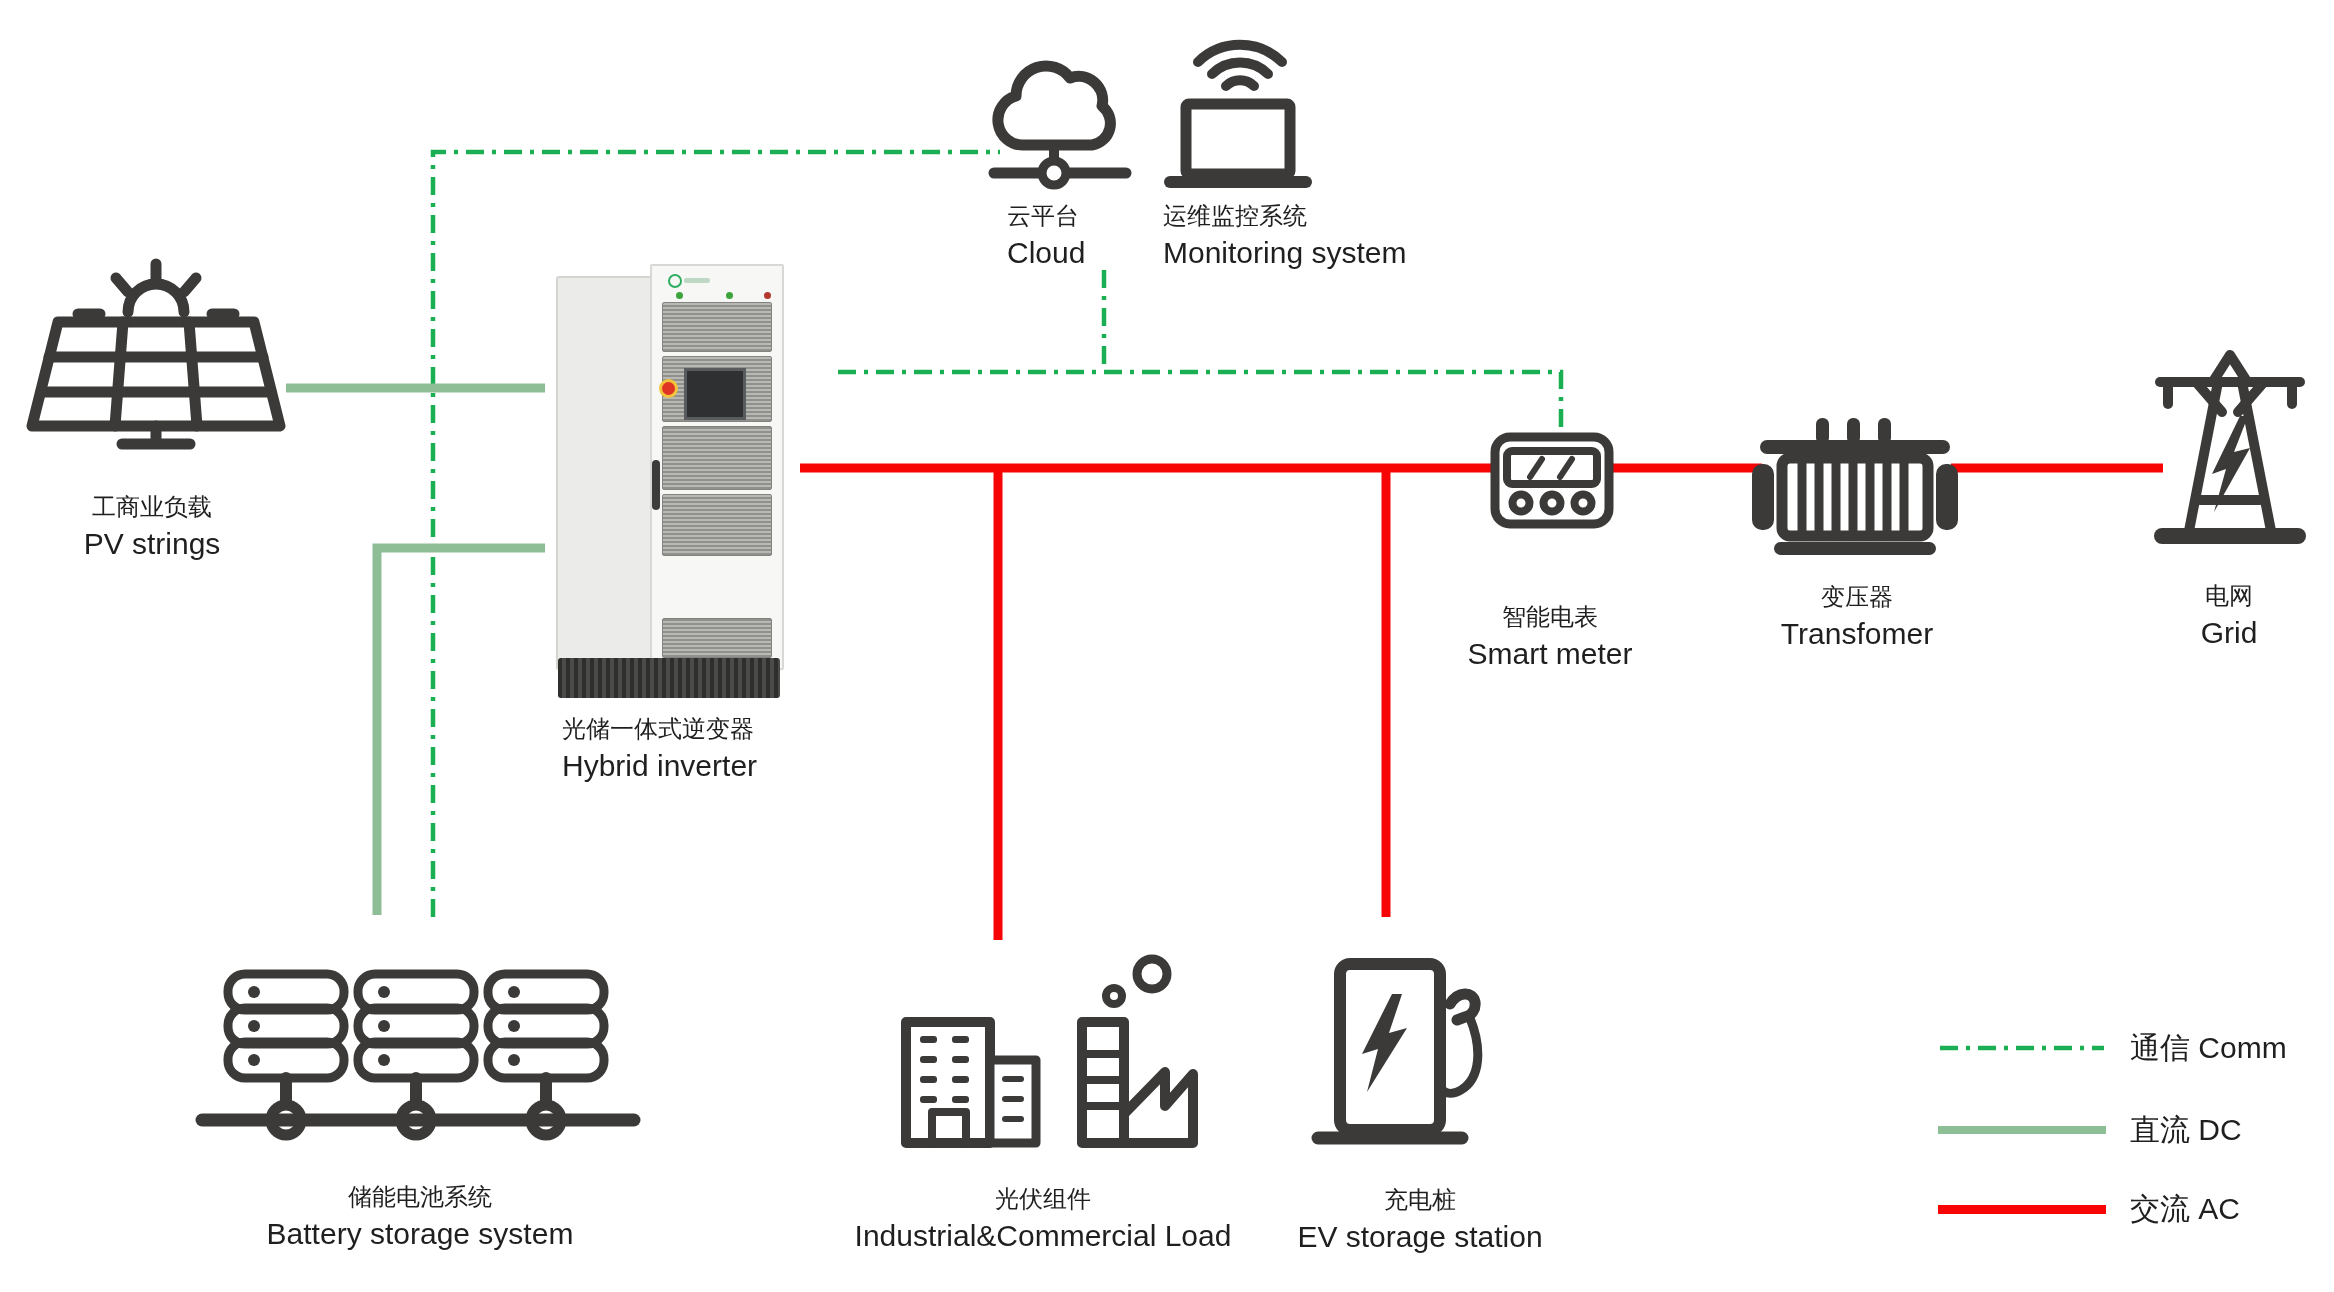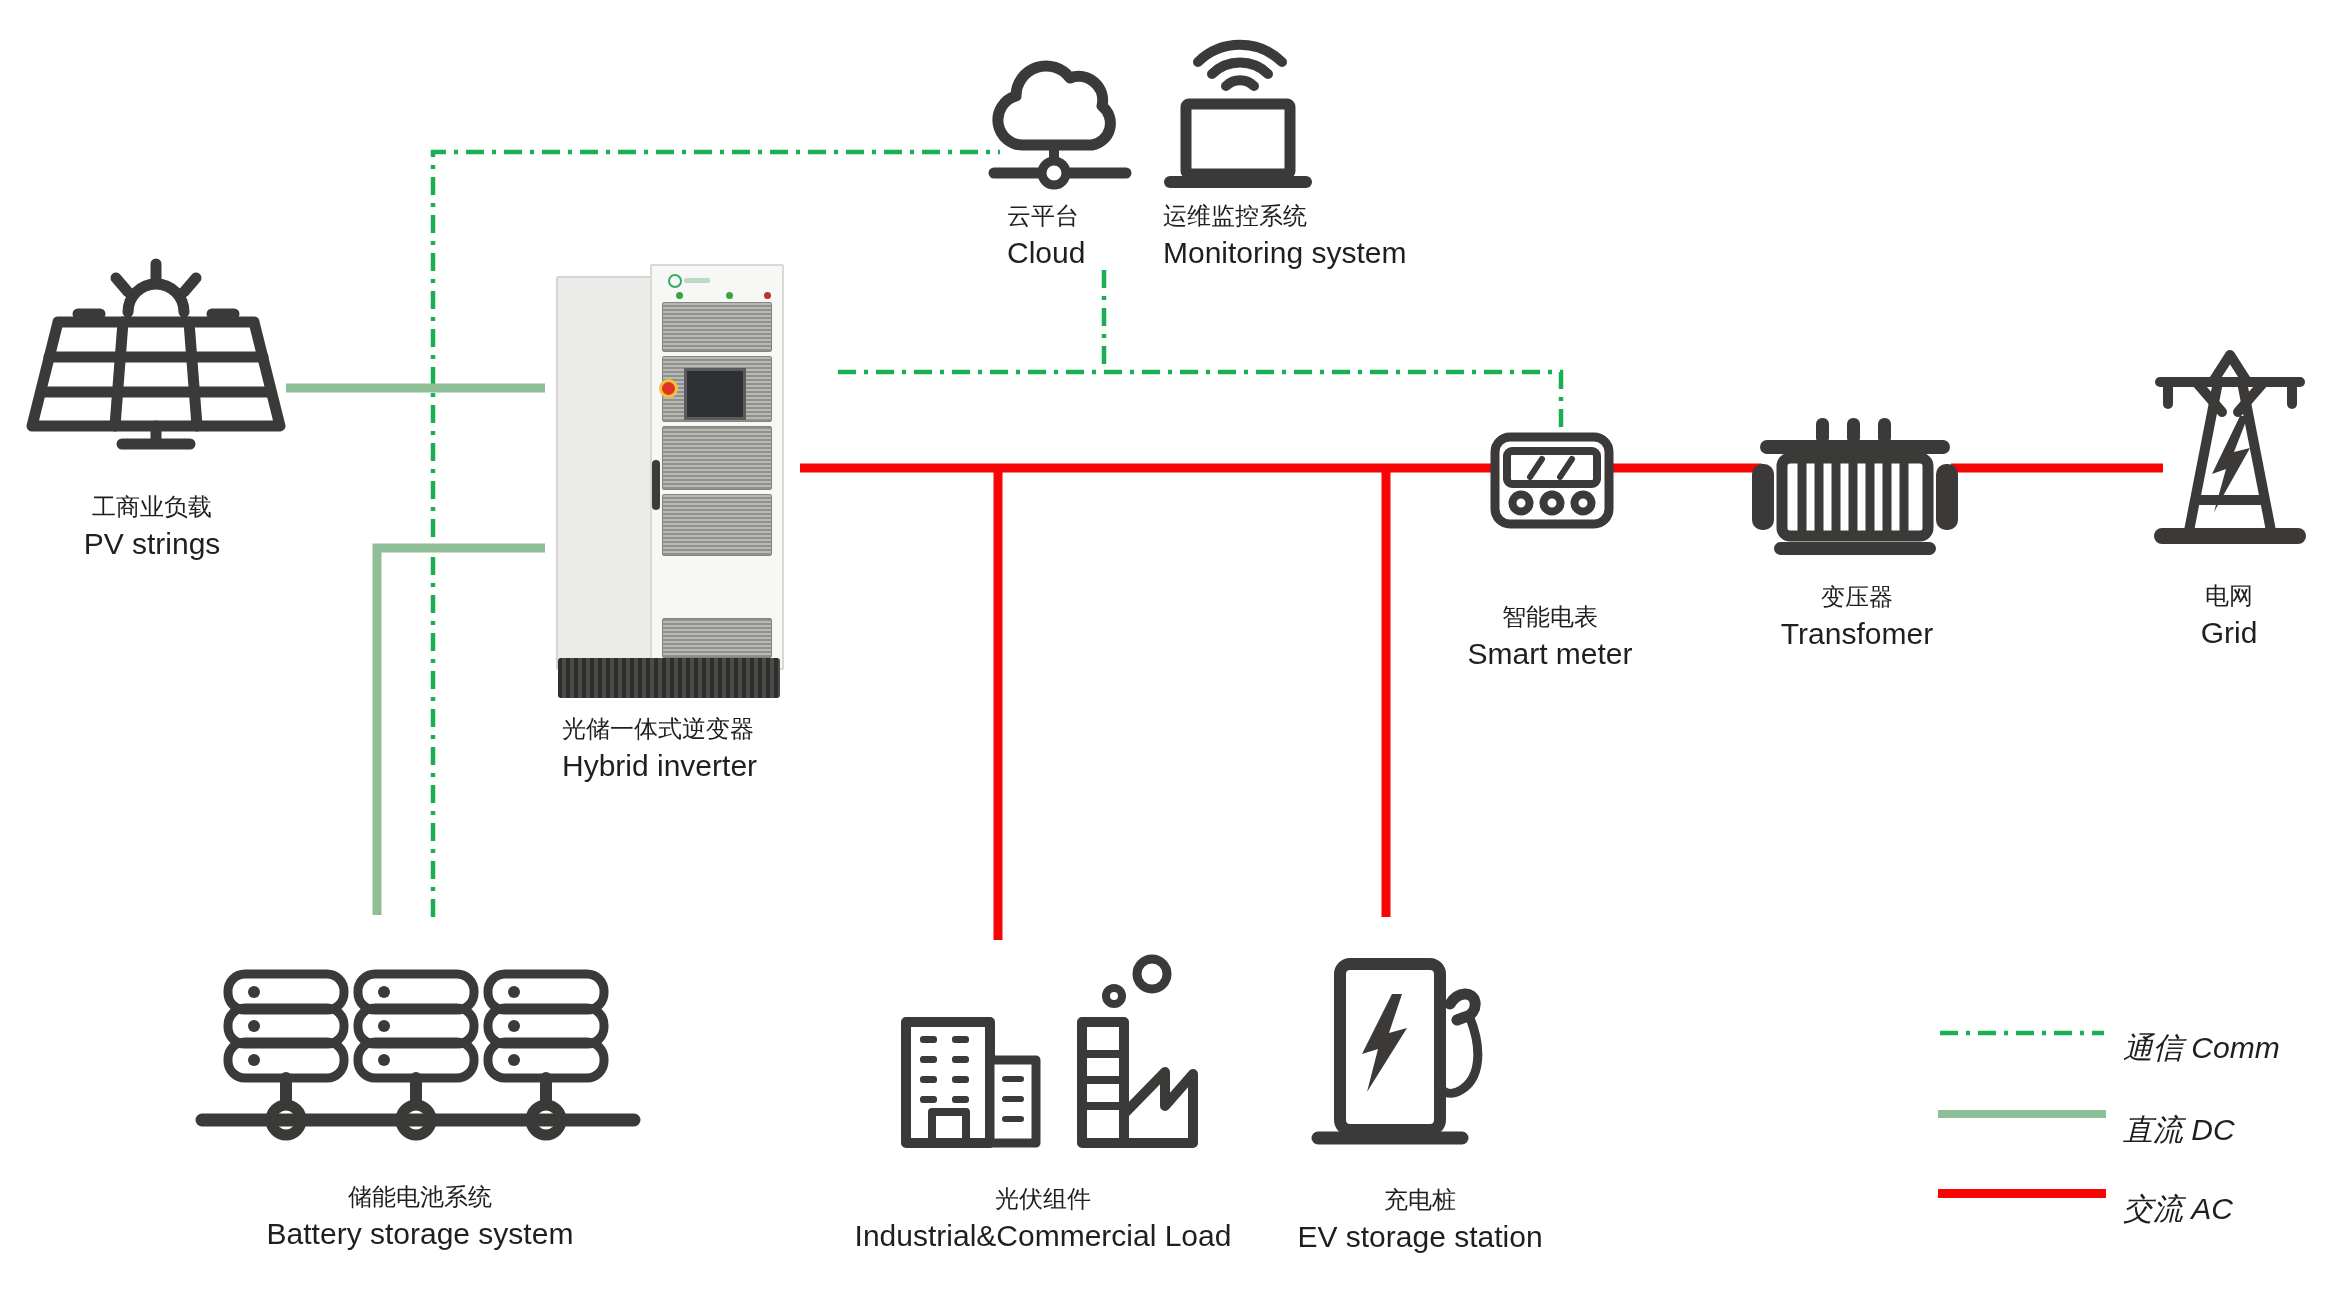--- a/index.html
+++ b/index.html
@@ -32,21 +32,21 @@
   .inv-screen{position:absolute;left:32px;top:102px;width:56px;height:46px;background:#2e3032;border:3px solid #595c5e;}
   .inv-estop{position:absolute;left:10px;top:116px;width:13px;height:13px;border-radius:50%;background:#e03424;box-shadow:0 0 0 3px #f2c43c;}
   .inv-logo{position:absolute;left:16px;top:8px;width:10px;height:10px;border-radius:50%;border:2px solid #2fae62;}
   .inv-logo-bar{position:absolute;left:32px;top:12px;width:26px;height:5px;background:#bfd8c6;border-radius:2px;}
   .inv-led{position:absolute;top:26px;width:7px;height:7px;border-radius:50%;}
   .inv-handle{position:absolute;left:96px;top:196px;width:8px;height:50px;background:#3c3c3a;border-radius:4px;}
   .inv-base{position:absolute;left:2px;top:394px;width:222px;height:40px;background:#3f3f3d;border-radius:3px;
             background-image:repeating-linear-gradient(90deg,#2e2e2c 0 4px,#4b4b49 4px 8px);}
 
   
-  .legend-row{position:absolute;display:flex;gap:17px;height:40px;font-style:italic;}
+  .legend-row{position:absolute;display:flex;align-items:center;gap:24px;height:40px;}
   .legend-swatch-dc{width:168px;height:8px;background:var(--color-dc,#8dbe96);}
   .legend-swatch-ac{width:168px;height:9px;background:var(--color-ac,#f70505);}
   .legend-label{font-size:30px;white-space:nowrap;}
 </style>
 </head>
 <body>
 
 <div class="stage">
 
   <svg class="lines" viewBox="0 0 2334 1292">

